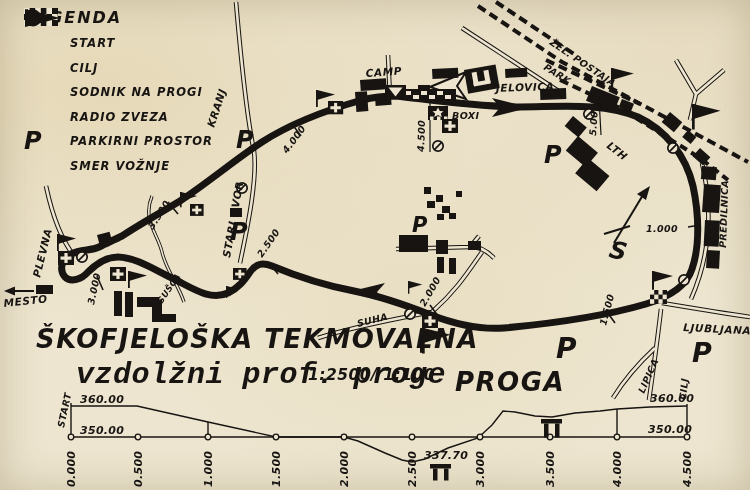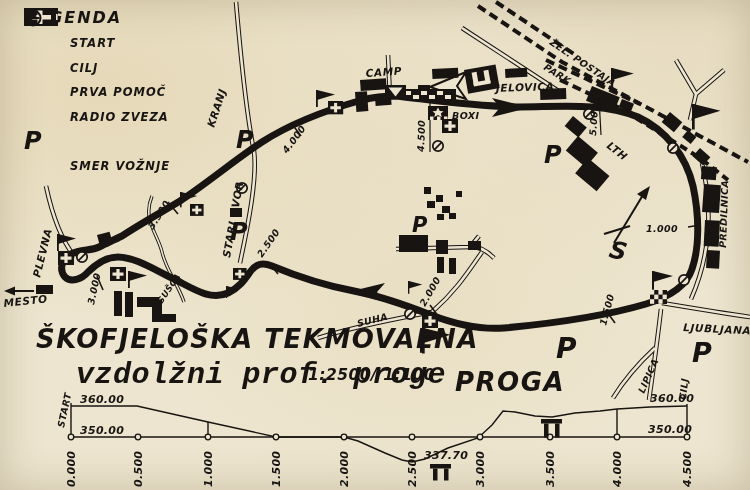--- a/index.html
+++ b/index.html
@@ -351,41 +351,40 @@
               <rect x="0" y="12" width="5.6" height="6"></rect>
               <rect x="11.2" y="12" width="5.6" height="6"></rect>
               <rect x="22.4" y="12" width="5.6" height="6"></rect>
             </g>
           </svg>
     </span>
     <span class="tx">CILJ</span>
   </div>
   <div class="row">
     <span class="ic">
-      <svg width="34" height="19">
-            <rect width="32" height="18" fill="#171412"></rect>
-            <rect x="5" y="7" width="22" height="4.5" fill="#EDE5CF"></rect>
-            <rect x="13.5" y="2.5" width="5" height="13.5" fill="#EDE5CF"></rect>
-          </svg>
-    </span>
-    <span class="tx">PRVA POMOČ</span>
+      <svg width="38" height="20">
+            <polygon points="1,1 36,10 1,19" fill="#171412"></polygon>
+          </svg>
+    </span>
+    <span class="tx">SODNIK NA PROGI</span>
   </div>
   <div class="row">
     <span class="ic">
       <svg width="20" height="20">
             <circle cx="9" cy="10" r="7.5" fill="none" stroke="#171412" stroke-width="2"></circle>
             <line x1="2.5" y1="10" x2="15.5" y2="10" stroke="#171412" stroke-width="2"></line>
           </svg>
     </span>
     <span class="tx">RADIO ZVEZA</span>
   </div>
   <div class="row">
     <span class="ic">
       <span class="pglyph">P</span>
     </span>
+    <span class="tx">PARKIRNI PROSTOR</span>
   </div>
   <div class="row">
     <span class="ic">
       <svg width="16" height="16">
             <polygon points="3,1 13,8 3,15" fill="#171412"></polygon>
           </svg>
     </span>
     <span class="tx">SMER VOŽNJE</span>
   </div>
 </div>

